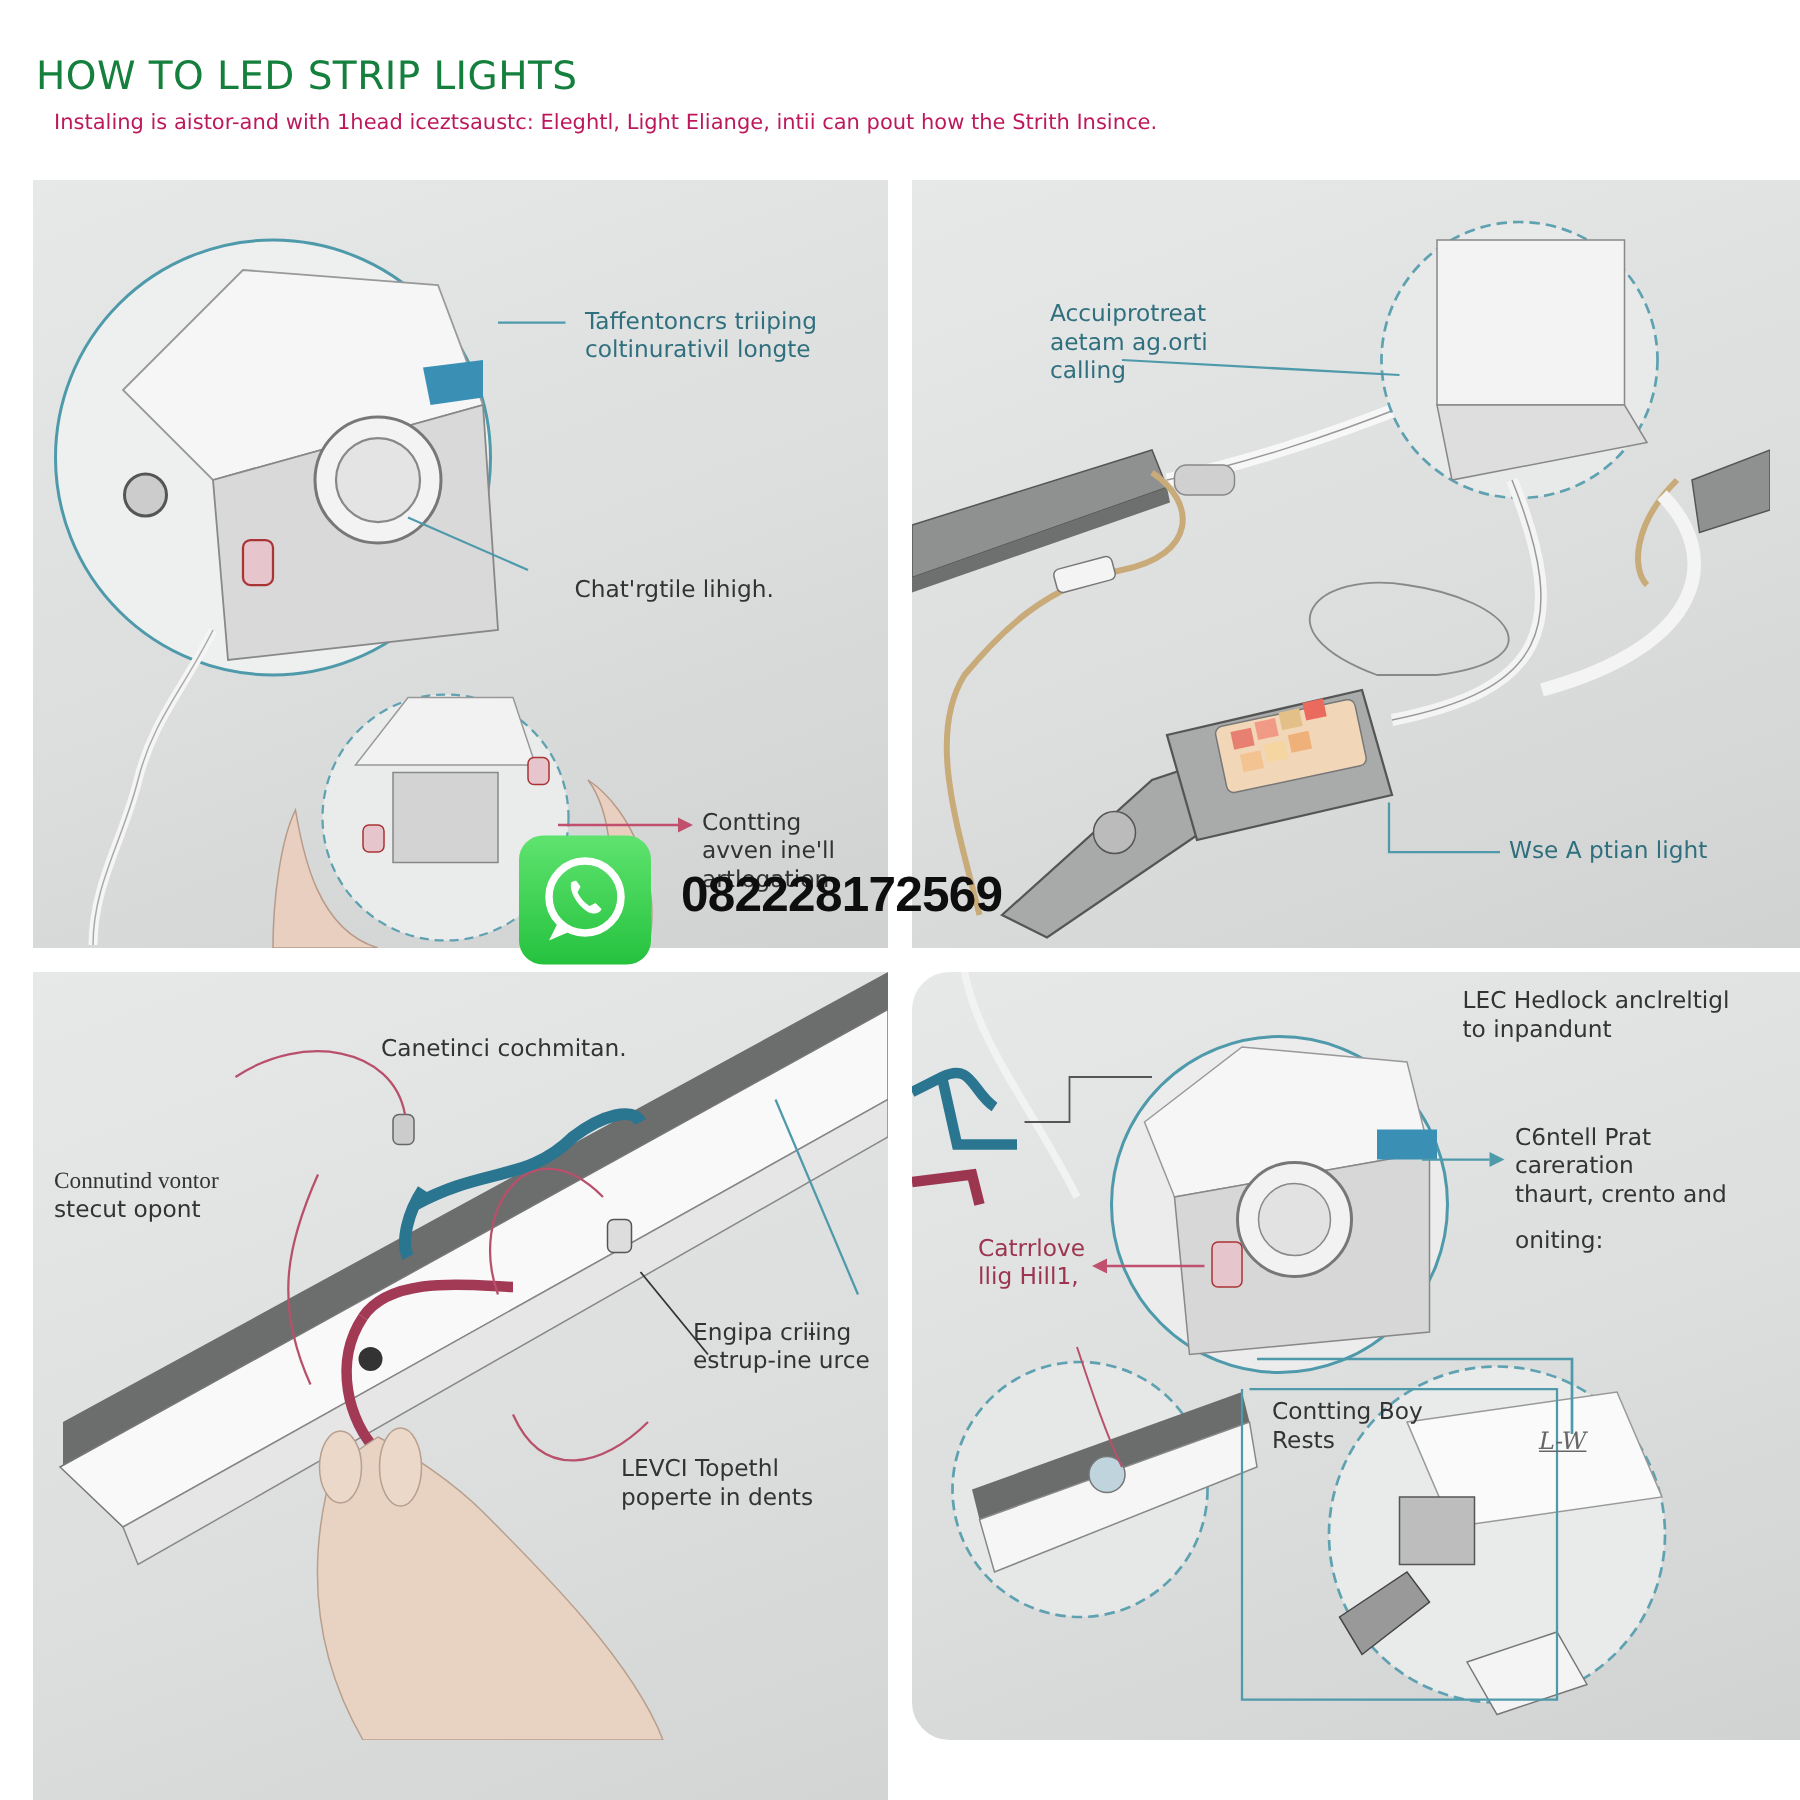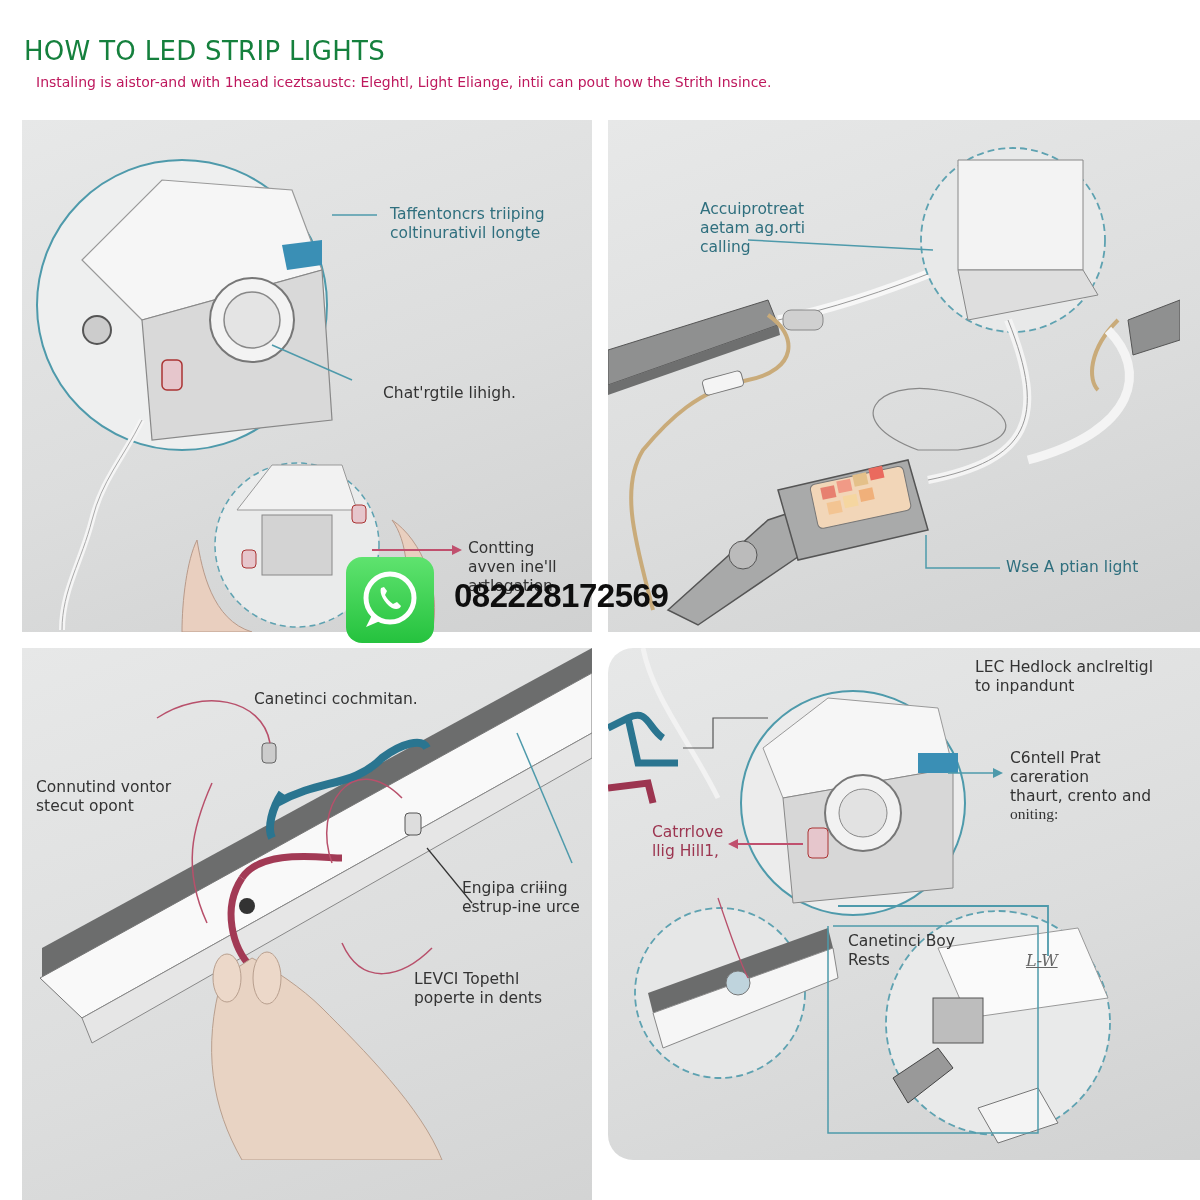--- a/index.html
+++ b/index.html
@@ -109,21 +109,21 @@
     <path d="M185 275 C 160 220, 170 180, 190 135" stroke="#b8506b" stroke-width="1.5" fill="none"></path>
     <path d="M310 215 C 290 160, 330 100, 380 150" stroke="#b8506b" stroke-width="1.5" fill="none"></path>
     <path d="M320 295 C 340 340, 380 330, 410 300" stroke="#b8506b" stroke-width="1.5" fill="none"></path>
     <line x1="550" y1="215" x2="495" y2="85" stroke="#4e9aab" stroke-width="1.5"></line>
     <line x1="450" y1="255" x2="405" y2="200" stroke="#333" stroke-width="1.2"></line>
     <path d="M200 330 C 180 400, 190 460, 220 512 L 420 512 C 400 460, 340 400, 300 360 C 280 340, 250 320, 230 310 Z" fill="#e8d3c3" stroke="#b89f8e"></path>
     <ellipse cx="205" cy="330" rx="14" ry="24" fill="#ecd8c9" stroke="#b89f8e"></ellipse>
     <ellipse cx="245" cy="330" rx="14" ry="26" fill="#ecd8c9" stroke="#b89f8e"></ellipse>
   </svg>
   <div class="lbl dark" style="left:232px;top:42px;">Canetinci cochmitan.</div>
-  <div class="lbl dark" style="left:14px;top:130px;">Connutind vontor</div>
+  <div class="lbl dark" style="left:14px;top:130px;font-family:Liberation Serif, serif;">Connutind vontor</div>
   <div class="lbl dark" style="left:14px;top:149px;text-align:center;">stecut opont</div>
   <div class="lbl dark" style="left:440px;top:231px;">Engipa criɨing</div>
   <div class="lbl dark" style="left:440px;top:250px;">estrup-ine urce</div>
   <div class="lbl dark" style="left:392px;top:322px;">LEVCI Topethl</div>
   <div class="lbl dark" style="left:392px;top:341px;">poperte in dents</div>
 </div>
 
 <div class="panel" style="left:608px;top:648px;width:648px;height:512px;border-radius:25px;">
   <svg width="572" height="512">
     <path d="M0 80 L20 70 C 40 60, 40 80, 55 90" stroke="#2a7590" stroke-width="7" fill="none"></path>
@@ -153,24 +153,24 @@
     <path d="M285 430 L330 400 L345 420 L300 455 Z" fill="#999" stroke="#444"></path>
     <path d="M370 460 L430 440 L450 475 L390 495 Z" fill="#f4f4f4" stroke="#777"></path>
     <polyline points="230,258 440,258 440,308" stroke="#4e9aab" stroke-width="1.8" fill="none"></polyline>
     <polyline points="225,278 430,278 430,485 220,485 220,278" stroke="#4e9aab" stroke-width="1.5" fill="none"></polyline>
   </svg>
   <div class="lbl dark" style="left:367px;top:10px;">LEC Hedlock anclreltigl</div>
   <div class="lbl dark" style="left:367px;top:29px;">to inpandunt</div>
   <div class="lbl dark" style="left:402px;top:101px;">C6ntell Prat</div>
   <div class="lbl dark" style="left:402px;top:120px;">careration</div>
   <div class="lbl dark" style="left:402px;top:139px;">thaurt, crento and</div>
-  <div class="lbl dark" style="left:402px;top:156px;font-family:Liberation Serif, serif;">oniting:</div>
+  <div class="lbl dark" style="left:402px;top:170px;">oniting:</div>
   <div class="lbl red" style="left:44px;top:175px;">Catrrlove</div>
   <div class="lbl red" style="left:44px;top:194px;">llig Hill1,</div>
-  <div class="lbl dark" style="left:240px;top:284px;">Canetinci Boy</div>
+  <div class="lbl dark" style="left:240px;top:284px;">Contting Boy</div>
   <div class="lbl dark" style="left:240px;top:303px;text-align:right;">Rests</div>
   <div class="lbl dark" style="left:418px;top:303px;font-style:italic;color:#666;font-family:'DejaVu Serif',serif;font-size:16px;text-decoration:underline;">L-W</div>
 </div>
 
 <div class="wa">
   <svg width="88" height="86" viewBox="0 0 88 86">
     <circle cx="44" cy="41" r="24" fill="none" stroke="#fff" stroke-width="5"></circle>
     <path d="M26 58 L20 70 L34 64 Z" fill="#fff"></path>
     <path d="M35 31 C 33 36, 38 46, 46 51 C 50 53, 54 52, 55 49 L 51 45 L 47 47 C 44 45, 41 42, 39 38 L 41 34 L 38 30 Z" fill="#fff"></path>
   </svg>

